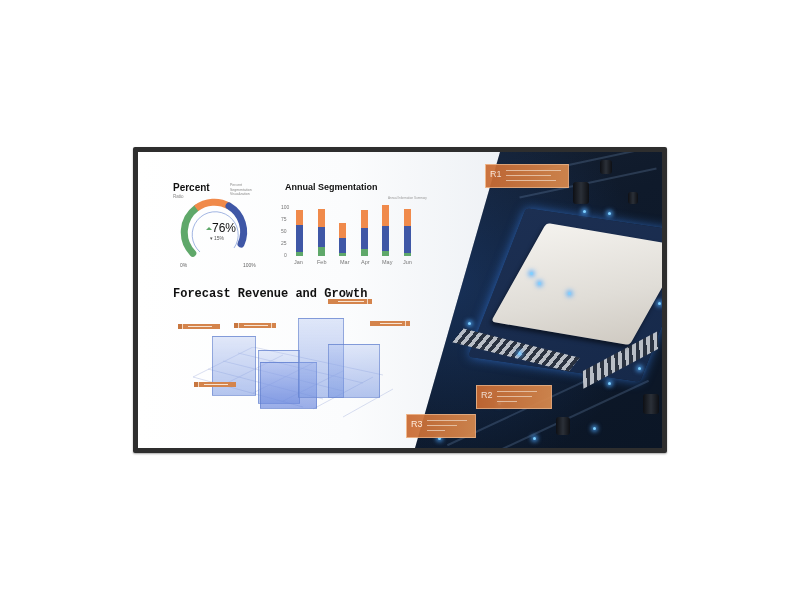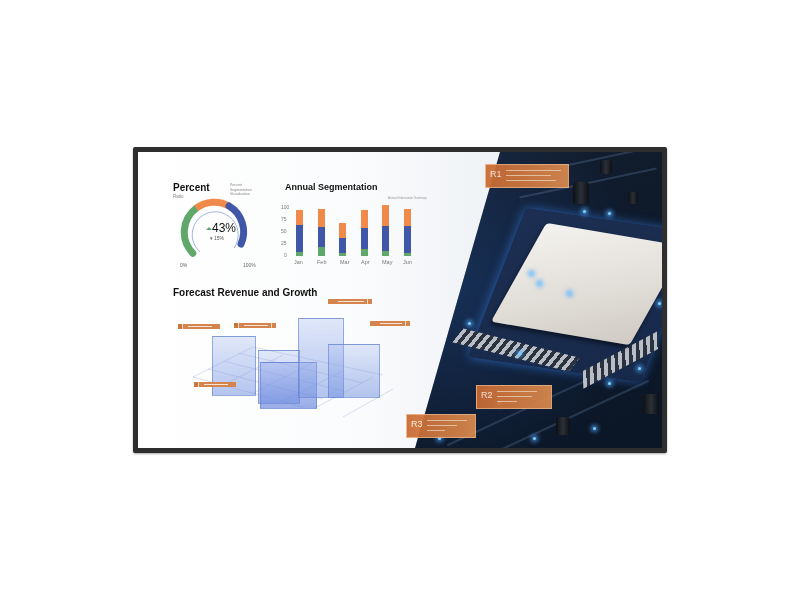--- a/index.html
+++ b/index.html
@@ -60,21 +60,21 @@
     <div class="sub" style="left:92px;top:31px;width:30px;font-size:3.5px;line-height:4.5px;">Percent Segmentation Visualization</div>
 
     <svg style="position:absolute;left:40px;top:44px;" width="75" height="70" viewBox="0 0 75 70">
 
       <path d="M14.8,57.2 A30,30 0 0 1 18.2,12.3" fill="none" stroke="#5fa86a" stroke-width="7" stroke-linecap="round"></path>
       <path d="M18.2,12.3 A30,30 0 0 1 51,10" fill="none" stroke="#f08a4b" stroke-width="7"></path>
       <path d="M51,10 A30,30 0 0 1 63,48" fill="none" stroke="#3f57a6" stroke-width="7" stroke-linecap="round"></path>
       <path d="M22,56 A23,23 0 1 1 56,52" fill="none" stroke="#6d8ad1" stroke-width="0.8" opacity="0.8"></path>
       <path d="M28,34 l3,-3 l3,3 z" fill="#5fa86a"></path>
     </svg>
-    <div style="position:absolute;left:74px;top:69px;font-size:12px;color:#111;">43%</div>
+    <div style="position:absolute;left:74px;top:69px;font-size:12px;color:#111;">76%</div>
     <div style="position:absolute;left:72px;top:83px;font-size:5px;color:#555;">▾ 15%</div>
     <div class="small" style="left:42px;top:110px;">0%</div>
     <div class="small" style="left:105px;top:110px;">100%</div>
 
     <div class="title" style="left:147px;top:30px;font-size:9px;">Annual Segmentation</div>
     <div class="sub" style="left:250px;top:44px;font-size:3px;color:#999;">Annual Information Summary</div>
 
     <div style="position:absolute;left:143px;top:52px;width:140px;height:58px;">
       <div class="axis" style="left:0;top:0;">100</div>
       <div class="axis" style="left:0;top:12px;">75</div>
@@ -116,21 +116,21 @@
         </div>
 
       <div class="axis" style="left:13px;top:55px;font-size:5.5px;">Jan</div>
       <div class="axis" style="left:36px;top:55px;font-size:5.5px;">Feb</div>
       <div class="axis" style="left:59px;top:55px;font-size:5.5px;">Mar</div>
       <div class="axis" style="left:80px;top:55px;font-size:5.5px;">Apr</div>
       <div class="axis" style="left:101px;top:55px;font-size:5.5px;">May</div>
       <div class="axis" style="left:122px;top:55px;font-size:5.5px;">Jun</div>
     </div>
 
-    <div class="title" style="left:35px;top:135px;font-size:10px;">Forecast Revenue and Growth</div>
+    <div class="title" style="left:35px;top:135px;font-size:12px;font-family:Liberation Mono, monospace;">Forecast Revenue and Growth</div>
 
     <svg style="position:absolute;left:55px;top:195px;" width="220" height="75" viewBox="0 0 220 75">
       <g stroke="#aebbe0" stroke-width="0.6" fill="none" opacity="0.8">
         <path d="M0,30 L110,60 M15,22 L130,52 M30,14 L150,44 M45,6 L170,36 M60,0 L190,28"></path>
         <path d="M0,30 L60,0 M30,38 L90,8 M60,46 L120,16 M90,54 L150,24 M120,62 L180,30 M150,70 L200,42"></path>
       </g>
     </svg>
 
     <div class="box3d" style="left:74px;top:184px;width:42px;height:58px;"></div>
     <div class="box3d" style="left:120px;top:198px;width:40px;height:52px;"></div>

